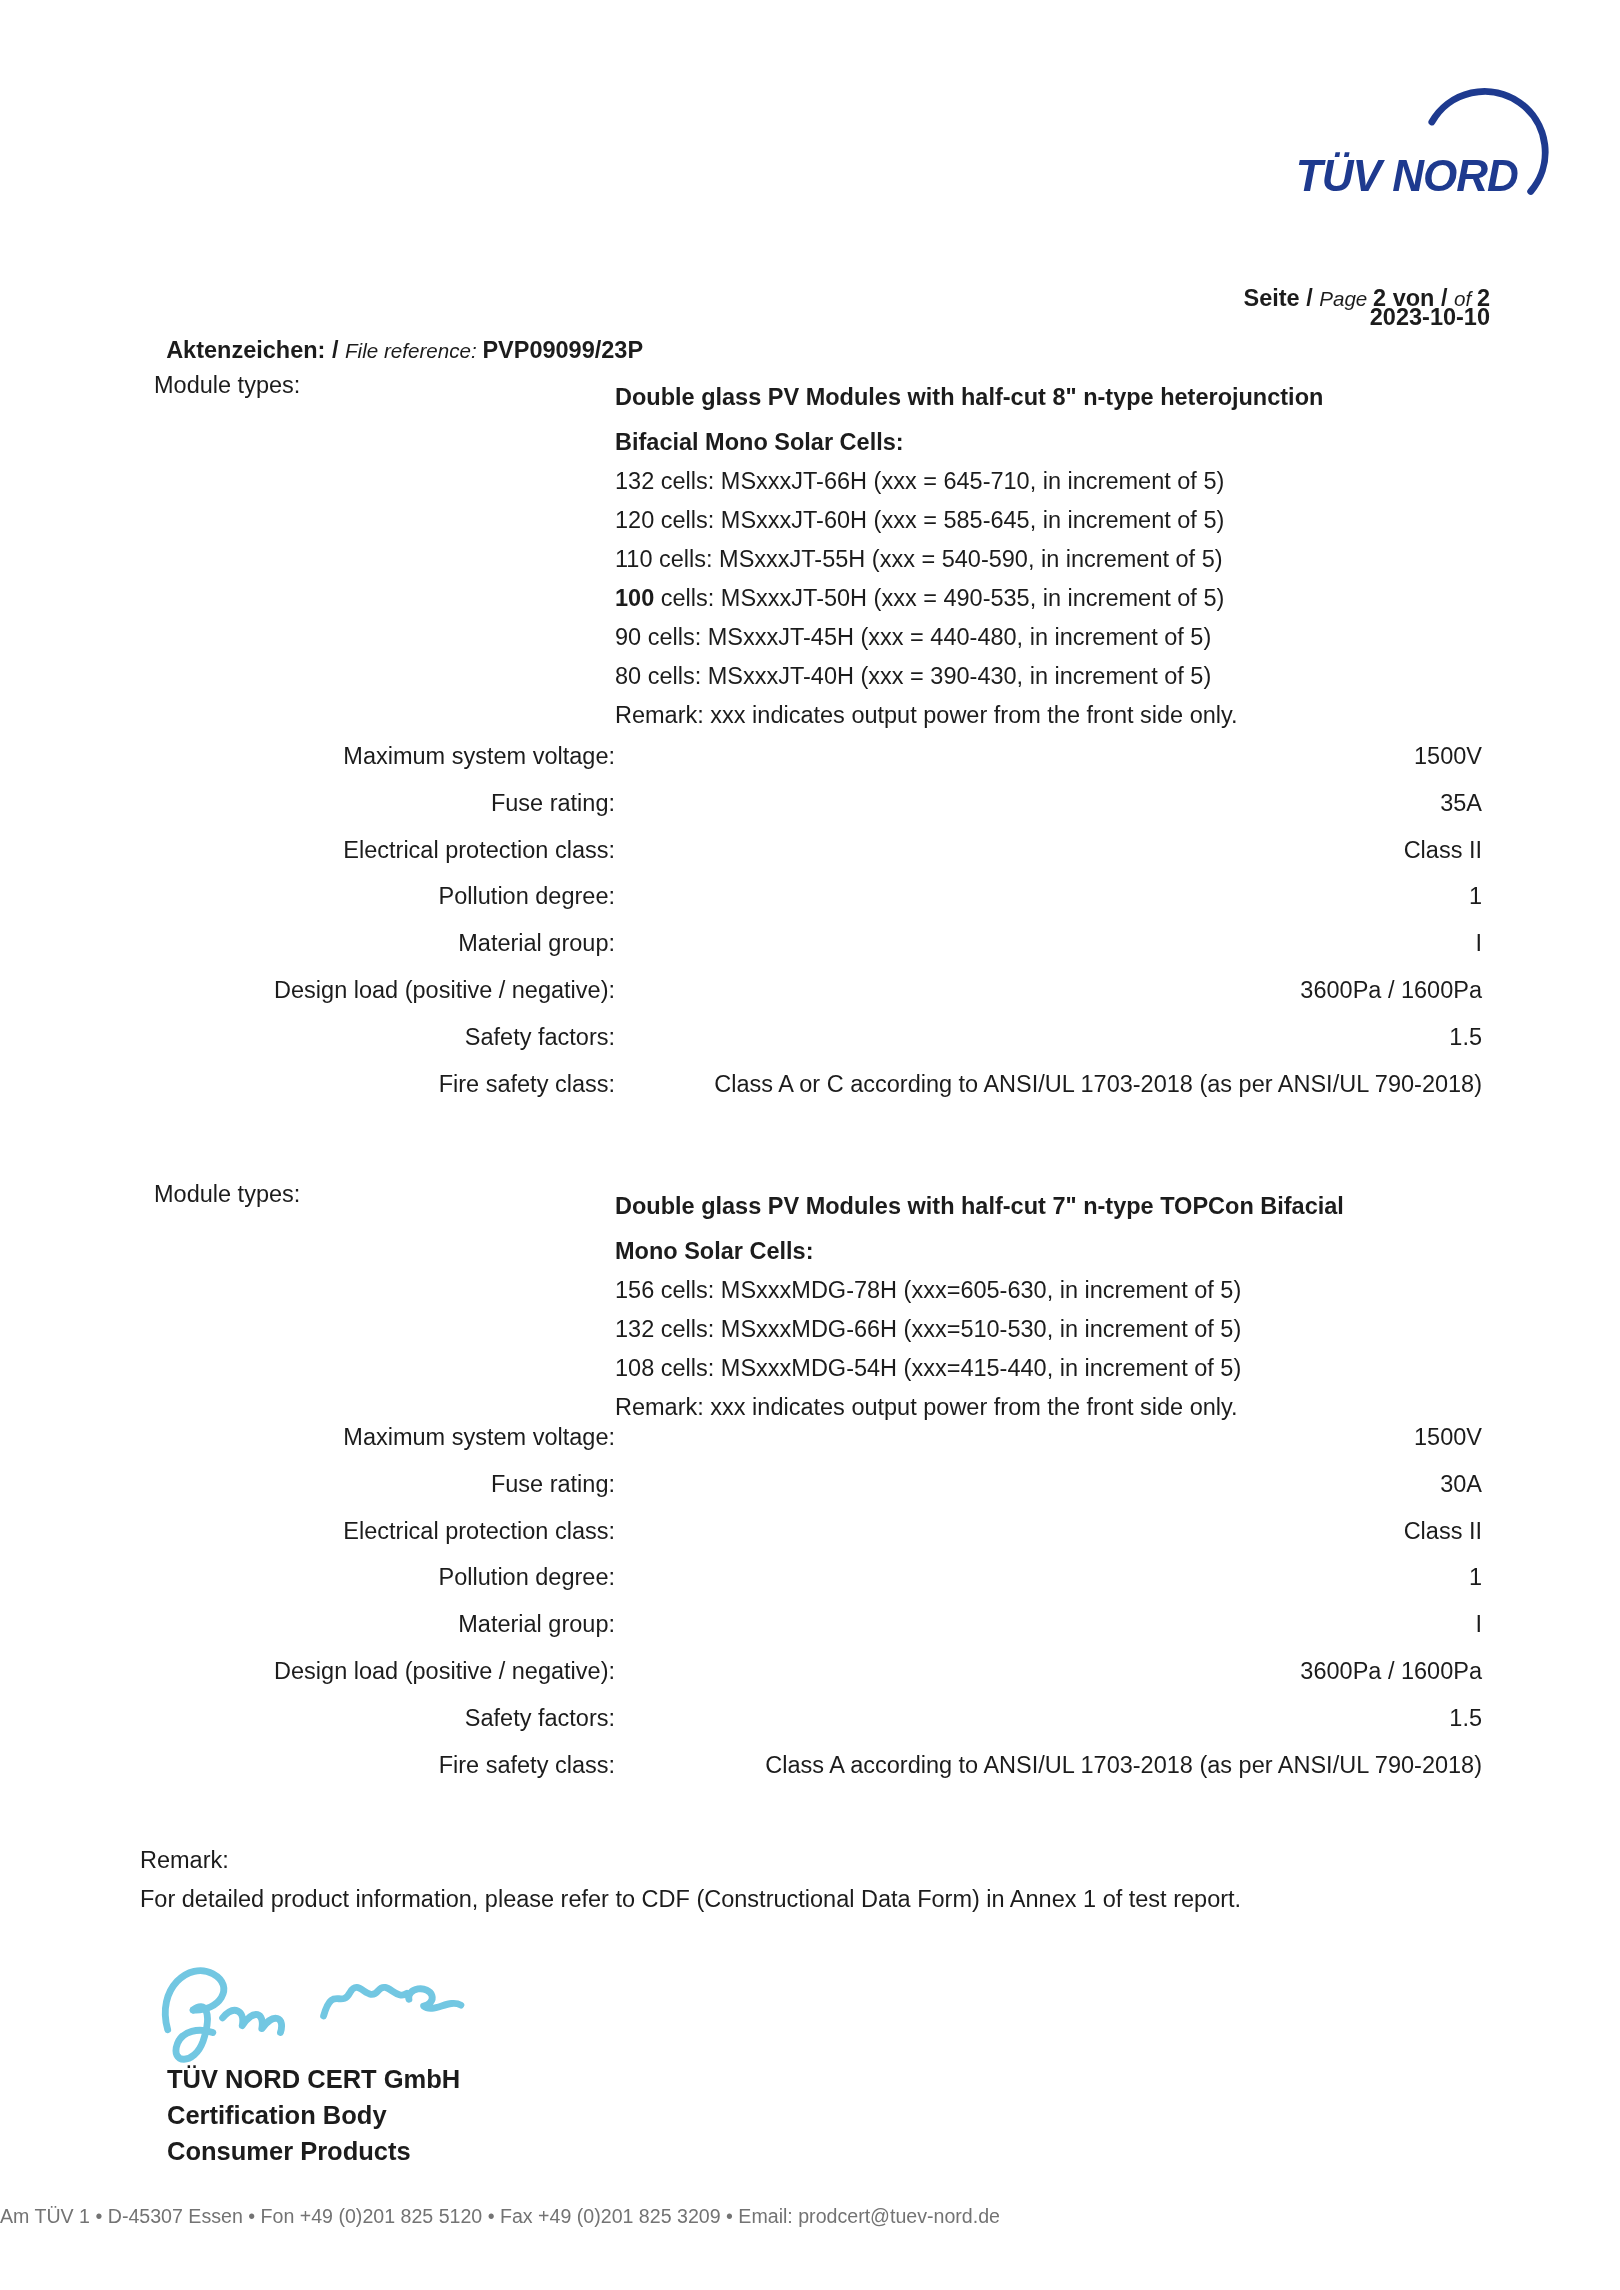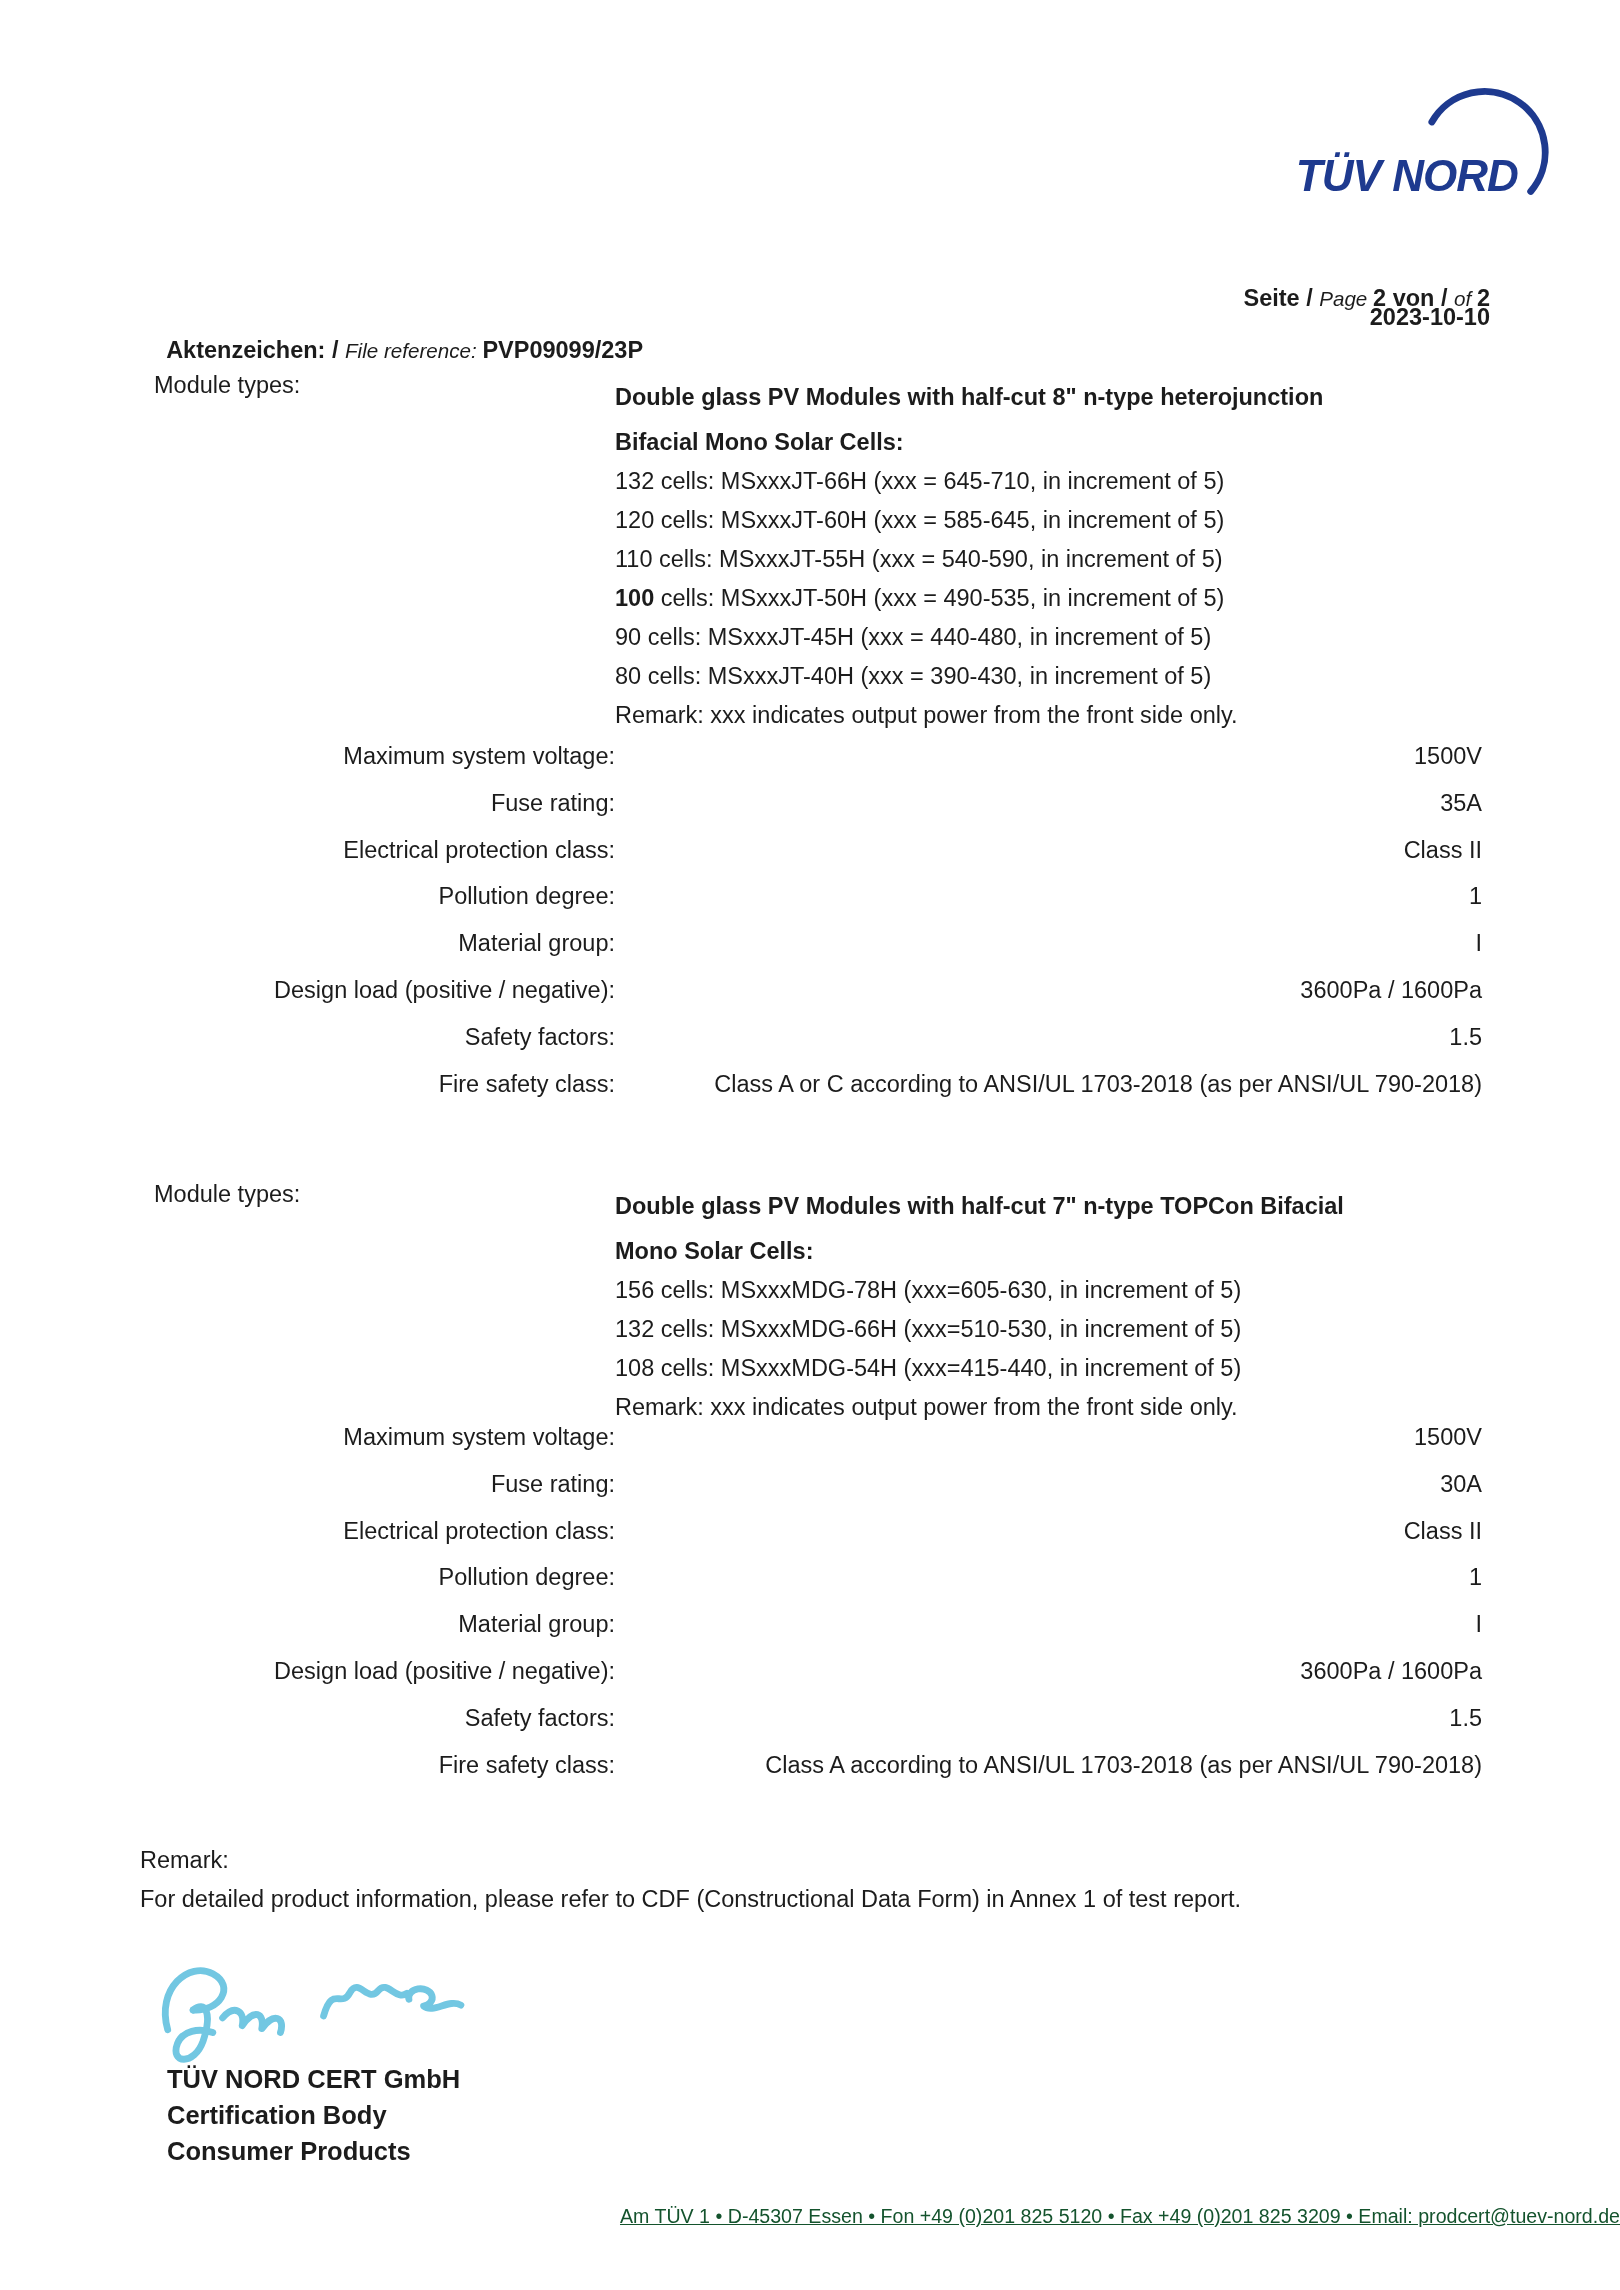--- a/index.html
+++ b/index.html
@@ -25,21 +25,21 @@
   .sec-label{position:absolute;left:0;top:0;white-space:pre;}
   .sec-value{position:absolute;left:461px;top:0;width:902px;line-height:39px;}
   .mline{white-space:pre;}
   .bold{font-weight:bold;margin-top:6px;}
   .kv{position:absolute;left:154px;width:1392px;}
   .kv-row{display:flex;line-height:38px;margin-bottom:8.8px;text-align:right;}
   .kv-label{width:461px;flex:none;white-space:pre;}
   .kv-value{width:867px;}
   .remark-block{line-height:39px;}
   .org{line-height:36px;font-weight:bold;font-size:25.5px;}
-  .footer{width:100%;text-align:right;font-size:19.6px;color:#14532d;text-decoration:underline;}
+  .footer{width:100%;text-align:left;font-size:19.6px;color:#737373;}
 </style>
 </head>
 <body>
 
 <div class="page">
 
   <div class="abs" style="left:1264px;top:76px;width:274px;height:137px;margin-left:24px;">
     <svg class="logo-svg" width="274" height="137" viewBox="0 0 280 140" style="font-size:24px">
       <path d="M 147 47 A 62 62 0 1 1 248 118" fill="none" stroke="#1e3a8f" stroke-width="7" stroke-linecap="round"></path>
       <text x="8" y="118" font-size="45" font-weight="bold" font-style="italic" letter-spacing="-1" fill="#1e3a8f" font-family="'Liberation Sans','DejaVu Sans',sans-serif">TÜV NORD</text>

